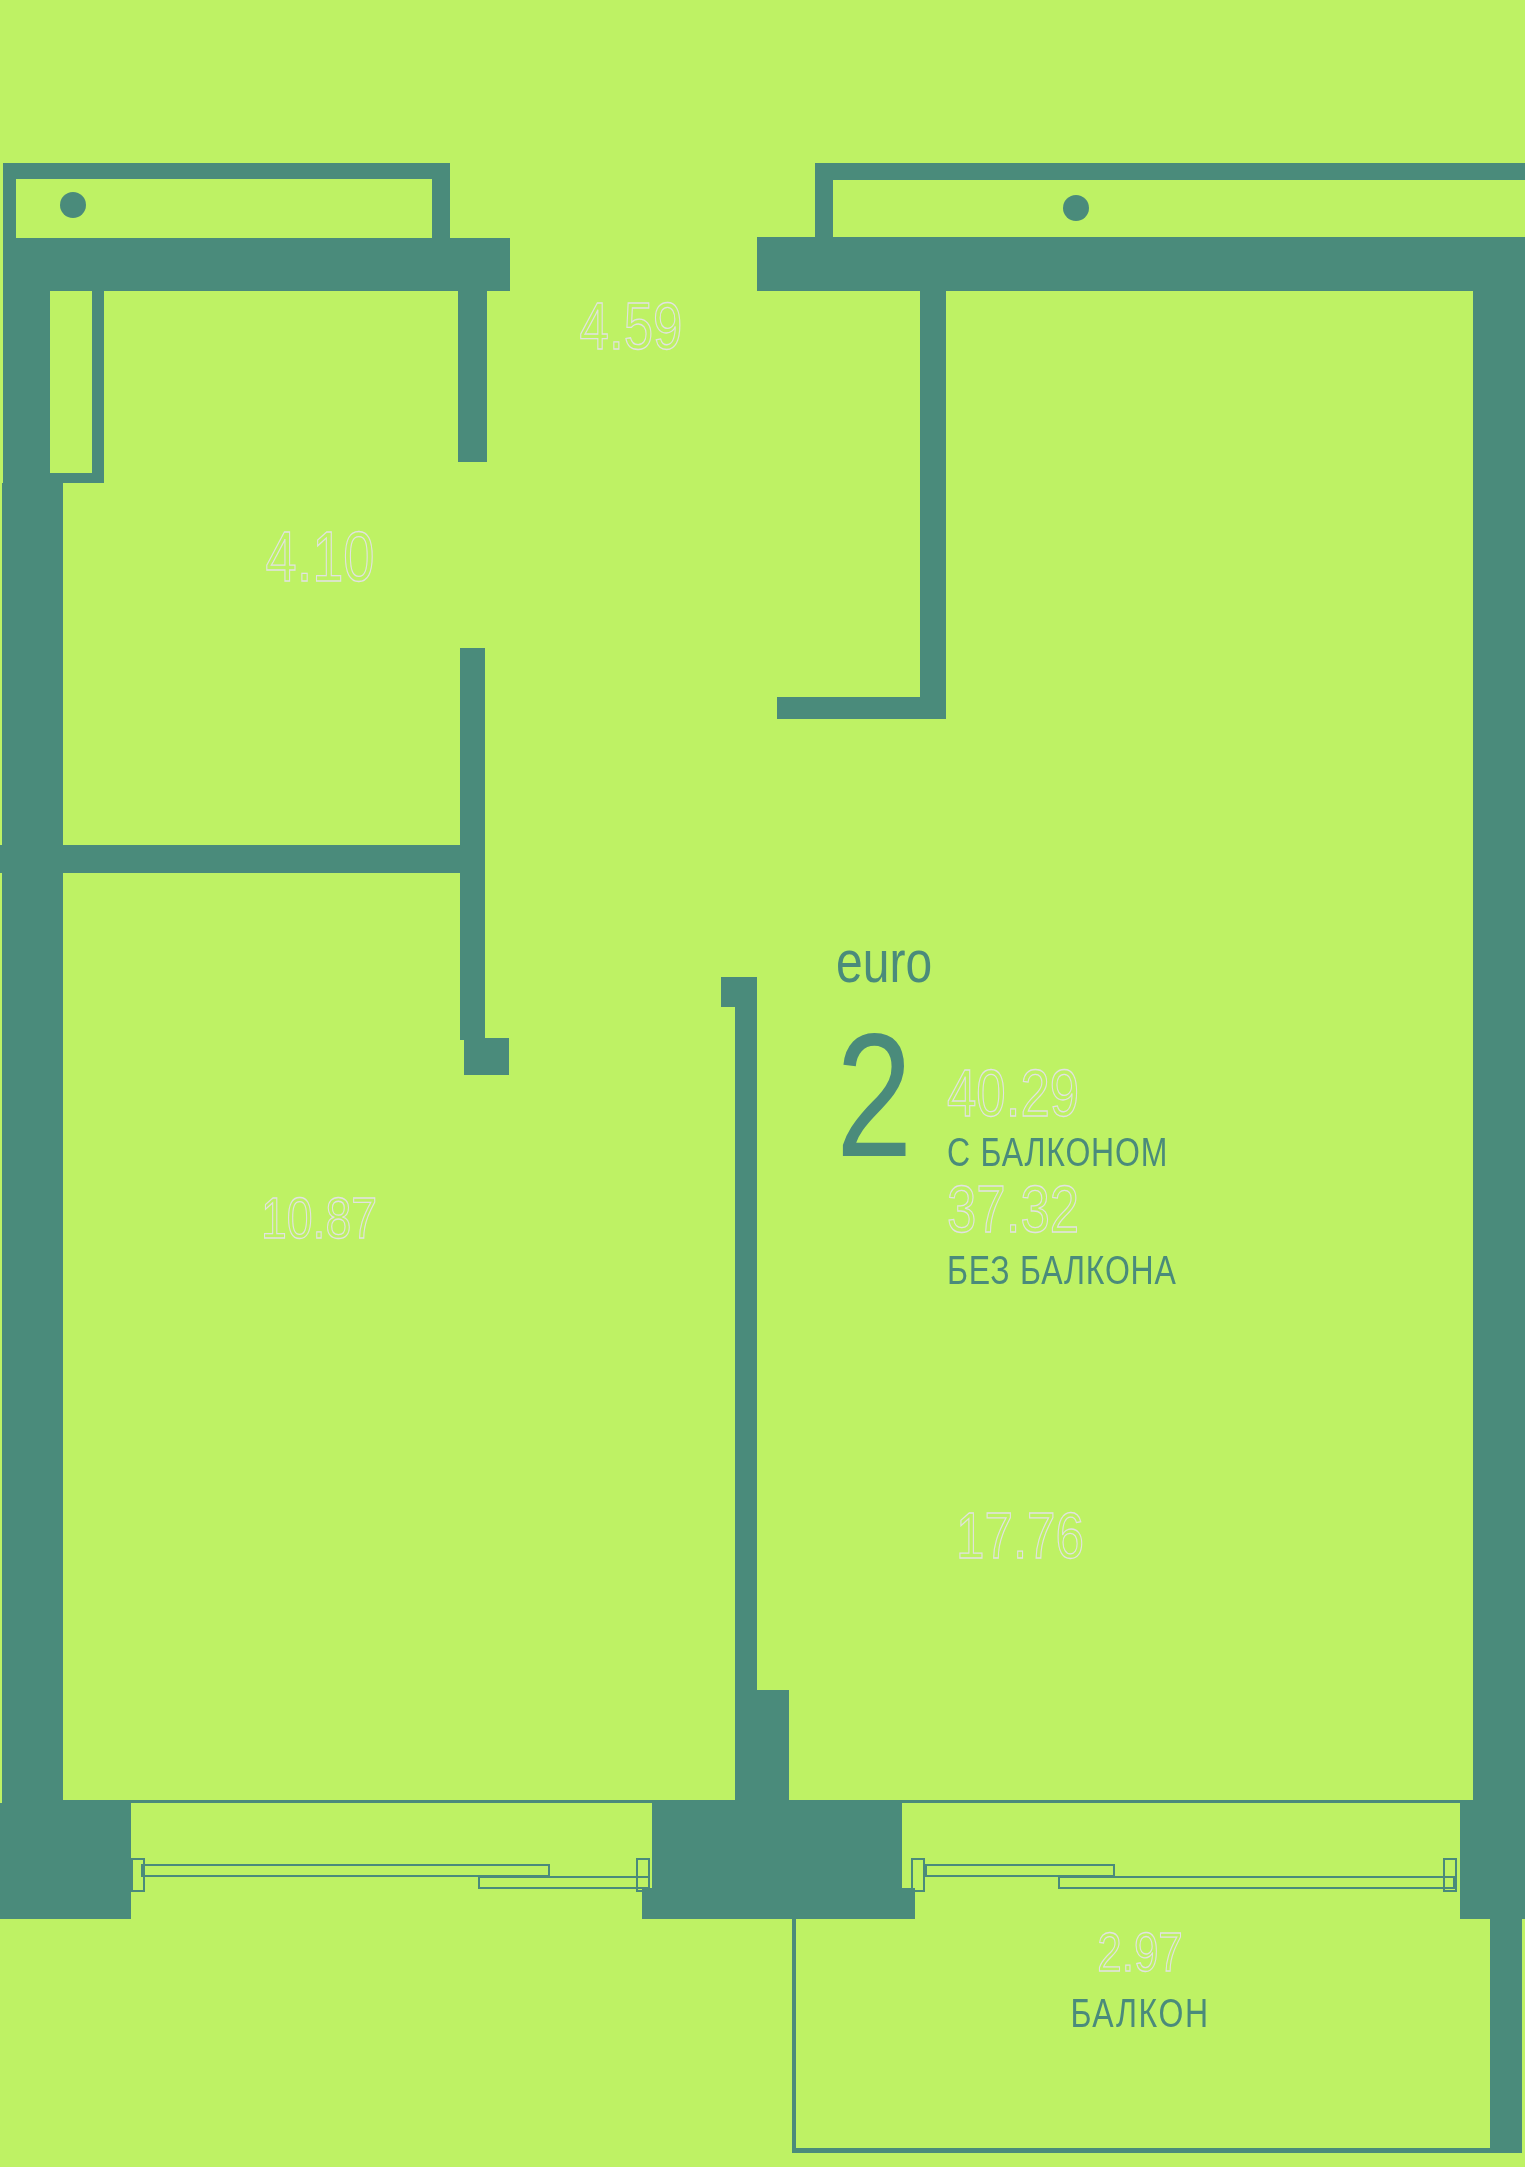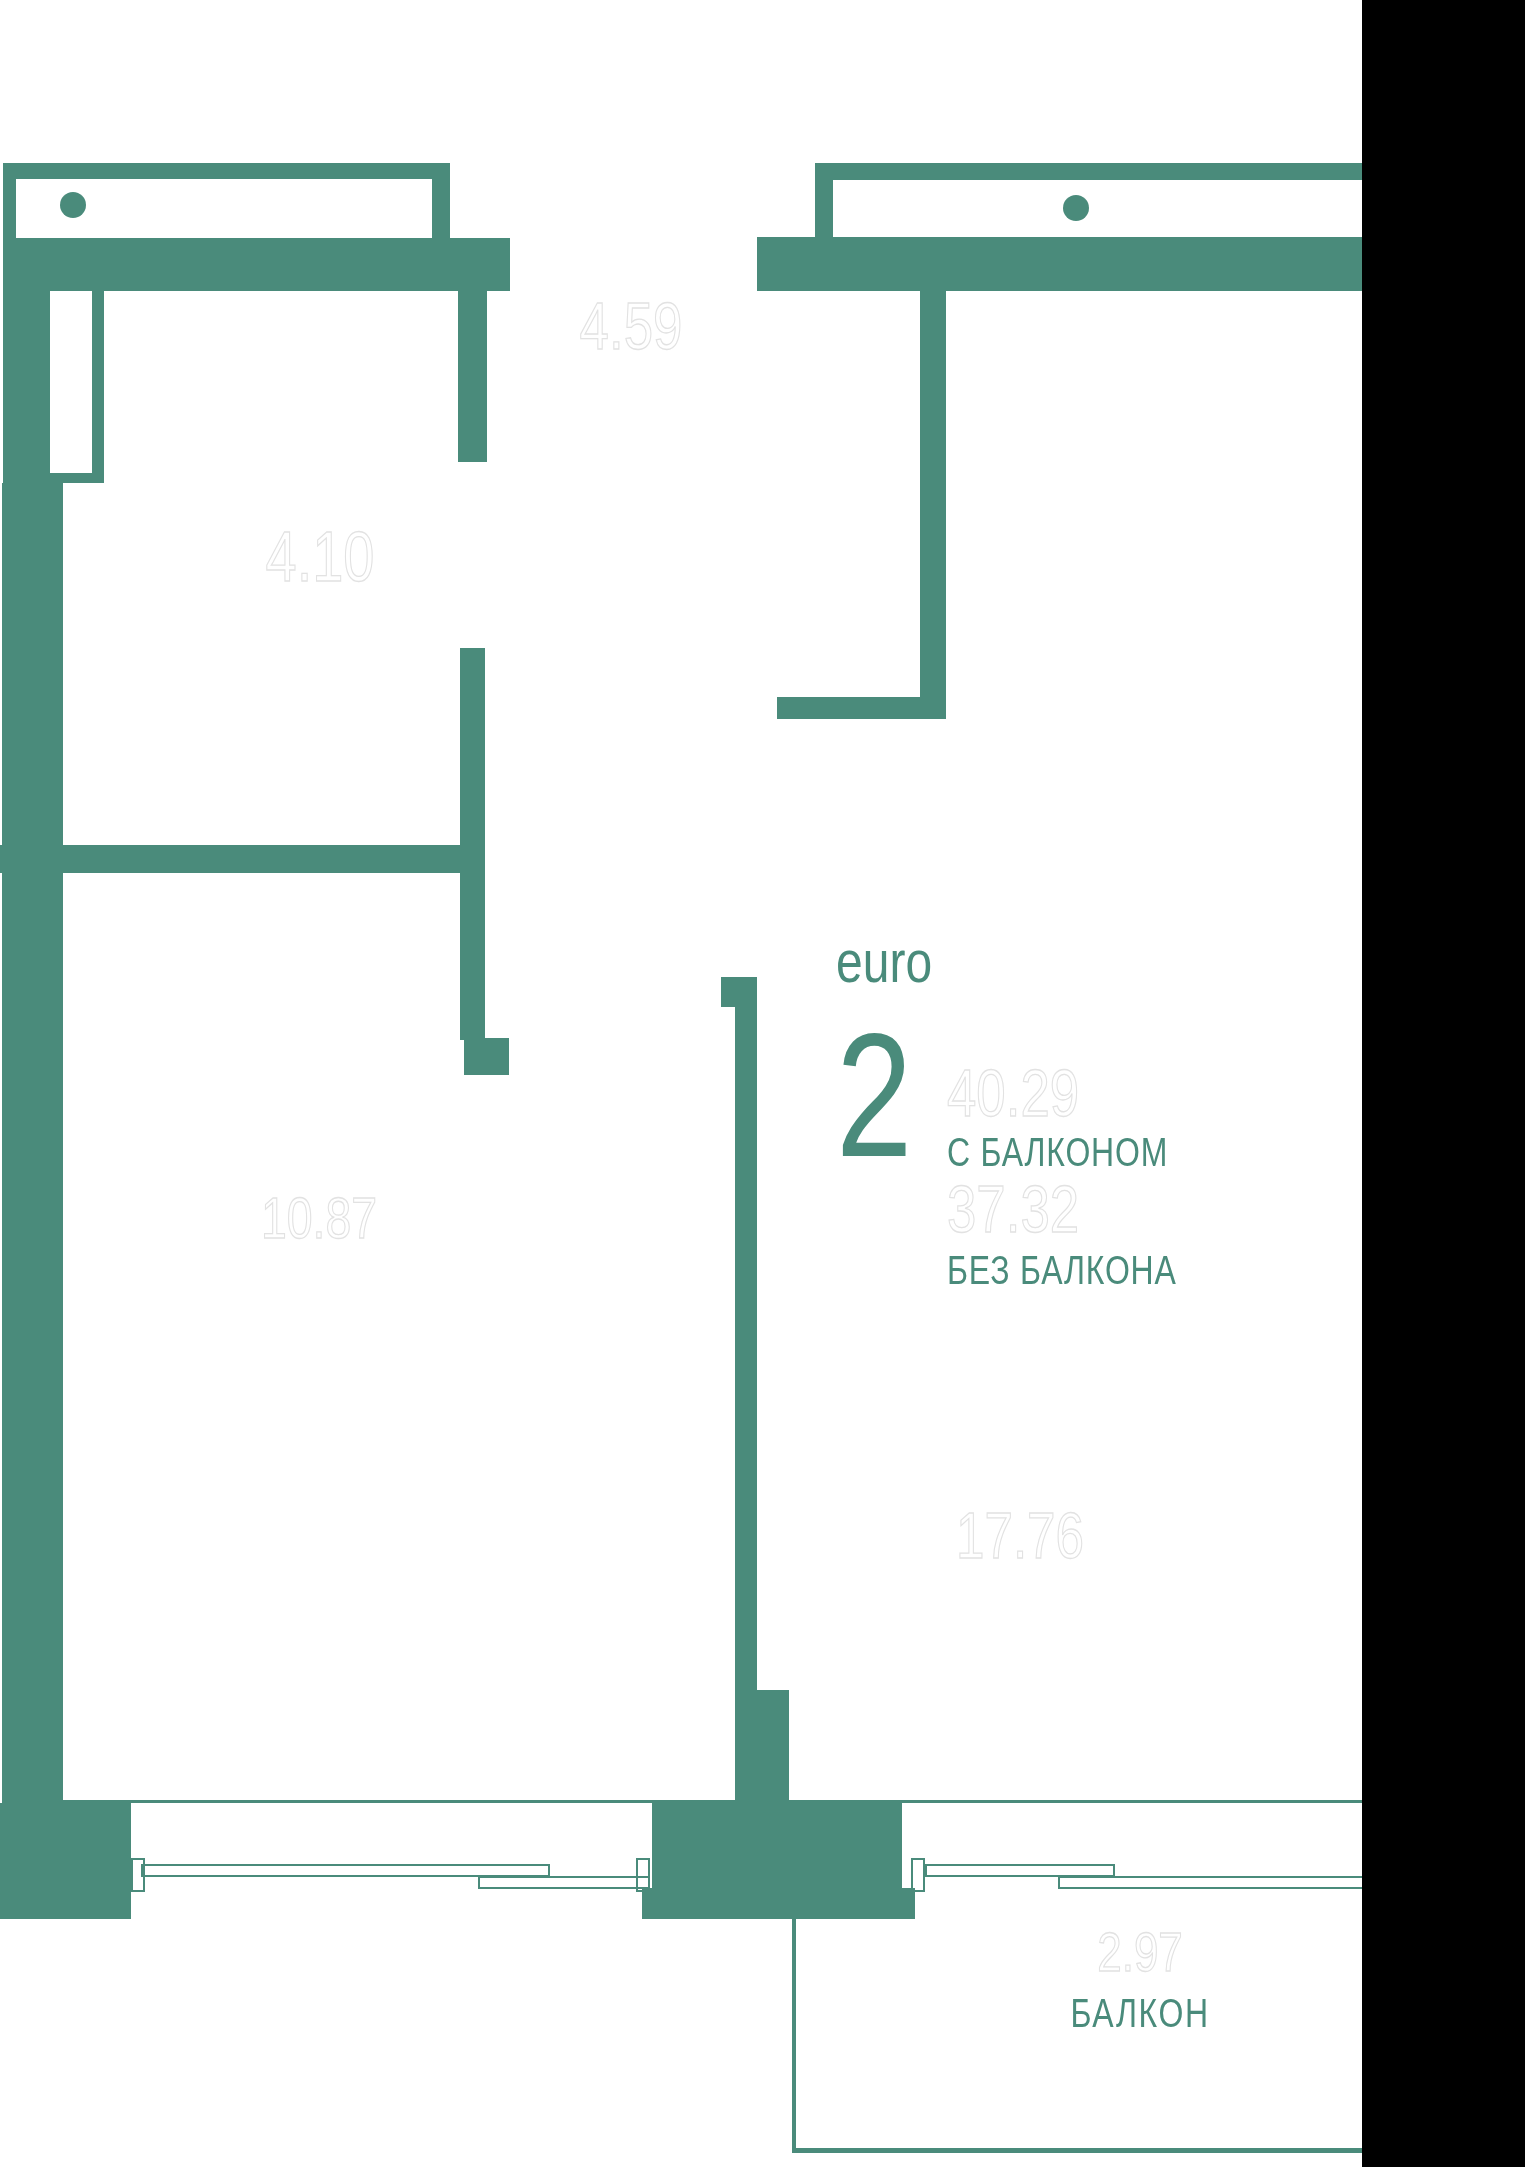--- a/index.html
+++ b/index.html
@@ -1,19 +1,19 @@
 <!DOCTYPE html>
 <html><head>
 <meta charset="utf-8">
 <style>
   html,body{margin:0;padding:0;background:#000;}
   #stage{
     position:relative;
-    width:1362px;height:2167px;
-    background:#ffffff;
+    width:1525px;height:2167px;
+    background:#bef264;
     overflow:hidden;
     font-family:"Liberation Sans", sans-serif;
   }
   .wall{position:absolute;background:#4a8b7b;}
   .dot{position:absolute;width:26px;height:26px;border-radius:50%;background:#4a8b7b;}
   .win{position:absolute;border:2px solid #4a8b7b;background:transparent;box-sizing:border-box;}
   .lbl{
     position:absolute;line-height:1;white-space:nowrap;
     color:transparent;
     -webkit-text-stroke:1.3px #e2e2e2;

